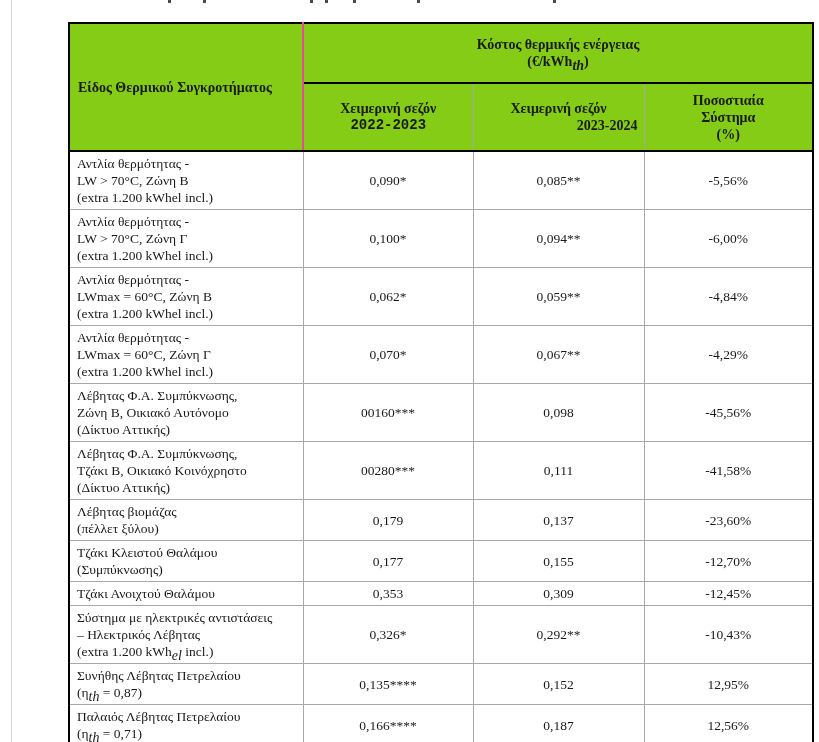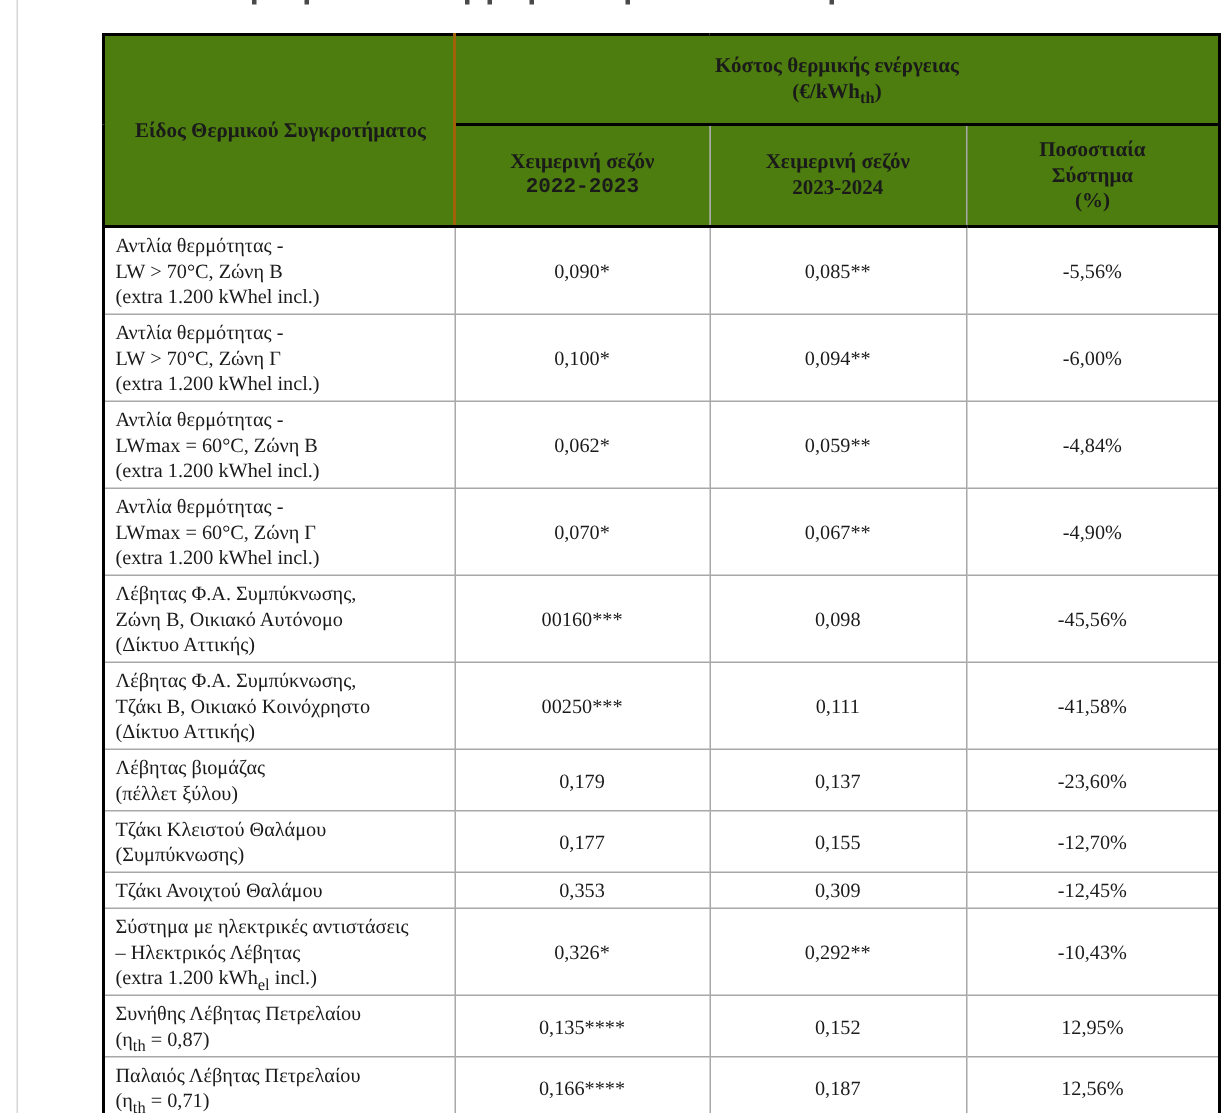--- a/index.html
+++ b/index.html
@@ -39,49 +39,49 @@
 
   table.cost-table{border:2px solid #000;}
   .cost-table th,.cost-table td{
     border:1px solid #a8a8a8;
     padding:3px 6px;
     vertical-align:middle;
     font-size:13.5px;
     line-height:17px;
   }
   .cost-table thead th{
-    background:#4d7c0f;
+    background:#84cc16;
     font-weight:bold;
     text-align:center;
     font-size:14px;
   }
   .cost-table thead th.corner{
-    text-align:center;
-    border-right:2px solid #a16207;
+    text-align:left;
+    border-right:2px solid #ec4899;
     border-bottom:2px solid #000;
     padding-left:8px;
   }
   .cost-table thead th.group{
     border-bottom:2px solid #000;
     height:52px;
   }
   .cost-table thead th.season{
     border-bottom:2px solid #000;
     height:60px;
   }
   .cost-table tbody td.syscol{
     text-align:left;
     padding-left:7px;
     margin-top:31px;
   }
   .cost-table tbody td.val{
     text-align:center;
   }
   .cost-table tbody td .ln{display:block;}
-  sub{font-size:11px;line-height:0;}
+  sub{font-size:14px;line-height:0;font-style:italic;}
 </style>
 </head>
 <body>
 
 <div class="page-edge-line"></div>
 
 <div class="cropped-strip">
   <i></i>
     <i></i>
     <i></i>
@@ -106,21 +106,21 @@
         <span class="ln" style="display:block">(€/kWh<sub>th</sub>)</span>
       </th>
     </tr>
     <tr>
       <th class="season">
           <span class="ln" style="display: block;">Χειμερινή σεζόν</span>
           <span class="ln" style="display: block; font-family: Liberation Mono, monospace;">2022-2023</span>
         </th>
       <th class="season">
           <span class="ln" style="display: block;">Χειμερινή σεζόν</span>
-          <span class="ln" style="display: block;">2023-2024</span>
+          <span class="ln" style="display: block; text-align: right;">2023-2024</span>
         </th>
       <th class="season">
           <span class="ln" style="display: block;">Ποσοστιαία</span>
           <span class="ln" style="display: block;">Σύστημα</span>
           <span class="ln" style="display: block;">(%)</span>
         </th>
     </tr>
   </thead>
   <tbody>
       <tr>
@@ -154,39 +154,39 @@
         <td class="val">-4,84%</td>
       </tr>
       <tr>
         <td class="syscol">
           <span class="ln">Αντλία θερμότητας  -</span>
           <span class="ln">LWmax = 60°C, Ζώνη Γ</span>
           <span class="ln">(extra 1.200 kWhel incl.)</span>
         </td>
         <td class="val">0,070*</td>
         <td class="val">0,067**</td>
-        <td class="val">-4,90%</td>
+        <td class="val">-4,29%</td>
       </tr>
       <tr>
         <td class="syscol">
           <span class="ln">Λέβητας Φ.Α. Συμπύκνωσης,</span>
           <span class="ln">Ζώνη Β, Οικιακό Αυτόνομο</span>
           <span class="ln">(Δίκτυο Αττικής)</span>
         </td>
         <td class="val">00160***</td>
         <td class="val">0,098</td>
         <td class="val">-45,56%</td>
       </tr>
       <tr>
         <td class="syscol">
           <span class="ln">Λέβητας Φ.Α. Συμπύκνωσης,</span>
           <span class="ln">Τζάκι Β, Οικιακό Κοινόχρηστο</span>
           <span class="ln">(Δίκτυο Αττικής)</span>
         </td>
-        <td class="val">00250***</td>
+        <td class="val">00280***</td>
         <td class="val">0,111</td>
         <td class="val">-41,58%</td>
       </tr>
       <tr>
         <td class="syscol">
           <span class="ln">Λέβητας βιομάζας</span>
           <span class="ln">(πέλλετ ξύλου)</span>
         </td>
         <td class="val">0,179</td>
         <td class="val">0,137</td>

